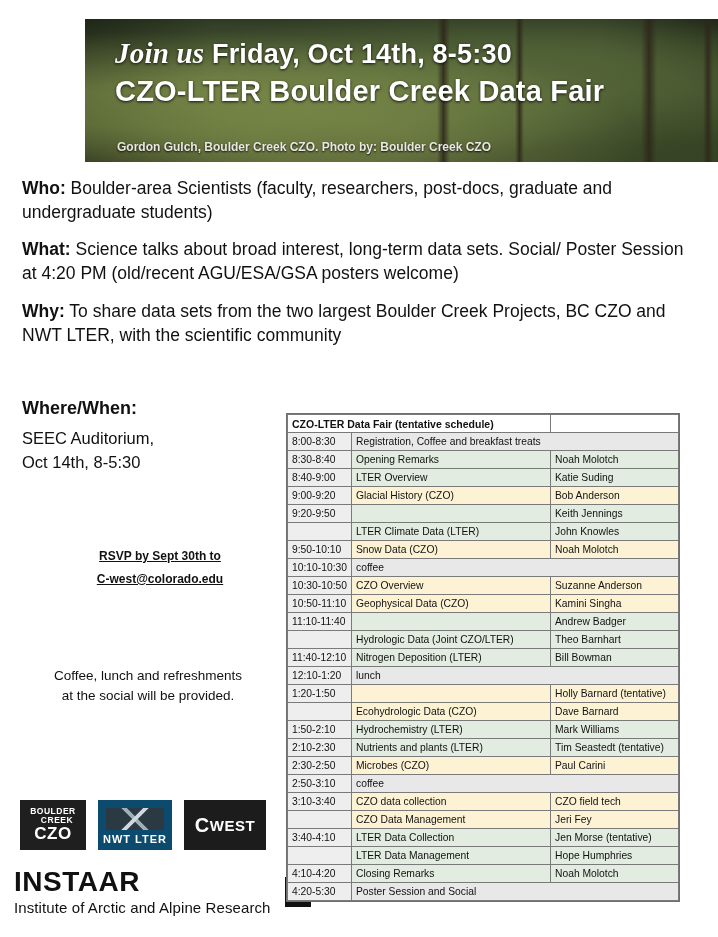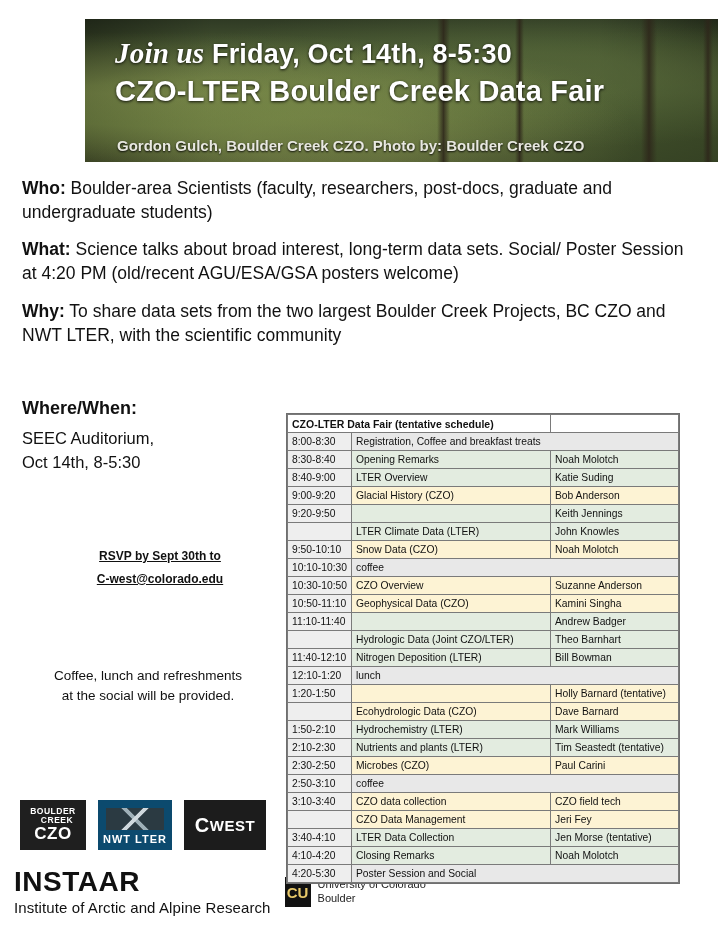--- a/index.html
+++ b/index.html
@@ -41,21 +41,21 @@
     color:#ffffff;
     text-shadow: 0 1px 3px rgba(0,0,0,.85);
     line-height:1.12;
     z-index:3;
   }
   .banner-line1 { font-size:27px; font-weight:600; letter-spacing:.2px; }
   .banner-line1 .joinus { font-style: italic; font-family:"Liberation Serif", serif; font-weight:700; font-size:29px; }
   .banner-line2 { font-size:29px; font-weight:600; margin-top:6px; letter-spacing:.2px; }
   .banner-credit {
     position:absolute; left:32px; bottom:8px; z-index:3;
-    color:#e8e8e0; font-size:15px; font-weight:600;
+    color:#e8e8e0; font-size:12px; font-weight:600;
     text-shadow: 0 1px 2px rgba(0,0,0,.9);
   }
 
   
   .copy { position:absolute; left:22px; top:176px; width:676px; }
   .para { font-size:17.5px; line-height:1.38; margin-bottom:13px; }
   .para b { font-weight:700; }
 
   .whereblock { position:absolute; left:22px; top:398px; width:250px; }
   .where-title { font-size:18px; font-weight:700; margin-bottom:8px; }
@@ -295,20 +295,25 @@
           <td class="time"></td>
           <td class="ev y">CZO Data Management</td>
           <td class="pr y">Jeri Fey</td>
         </tr>
         <tr>
           <td class="time">3:40-4:10</td>
           <td class="ev g">LTER Data Collection</td>
           <td class="pr g">Jen Morse (tentative)</td>
         </tr>
         <tr>
+          <td class="time"></td>
+          <td class="ev g">LTER Data Management</td>
+          <td class="pr g">Hope Humphries</td>
+        </tr>
+        <tr>
           <td class="time">4:10-4:20</td>
           <td class="ev g">Closing Remarks</td>
           <td class="pr g">Noah Molotch</td>
         </tr>
         <tr>
           <td class="time">4:20-5:30</td>
           <td class="ev gy" colspan="2">Poster Session and Social</td>
         </tr>
       </tbody>
   </table>

